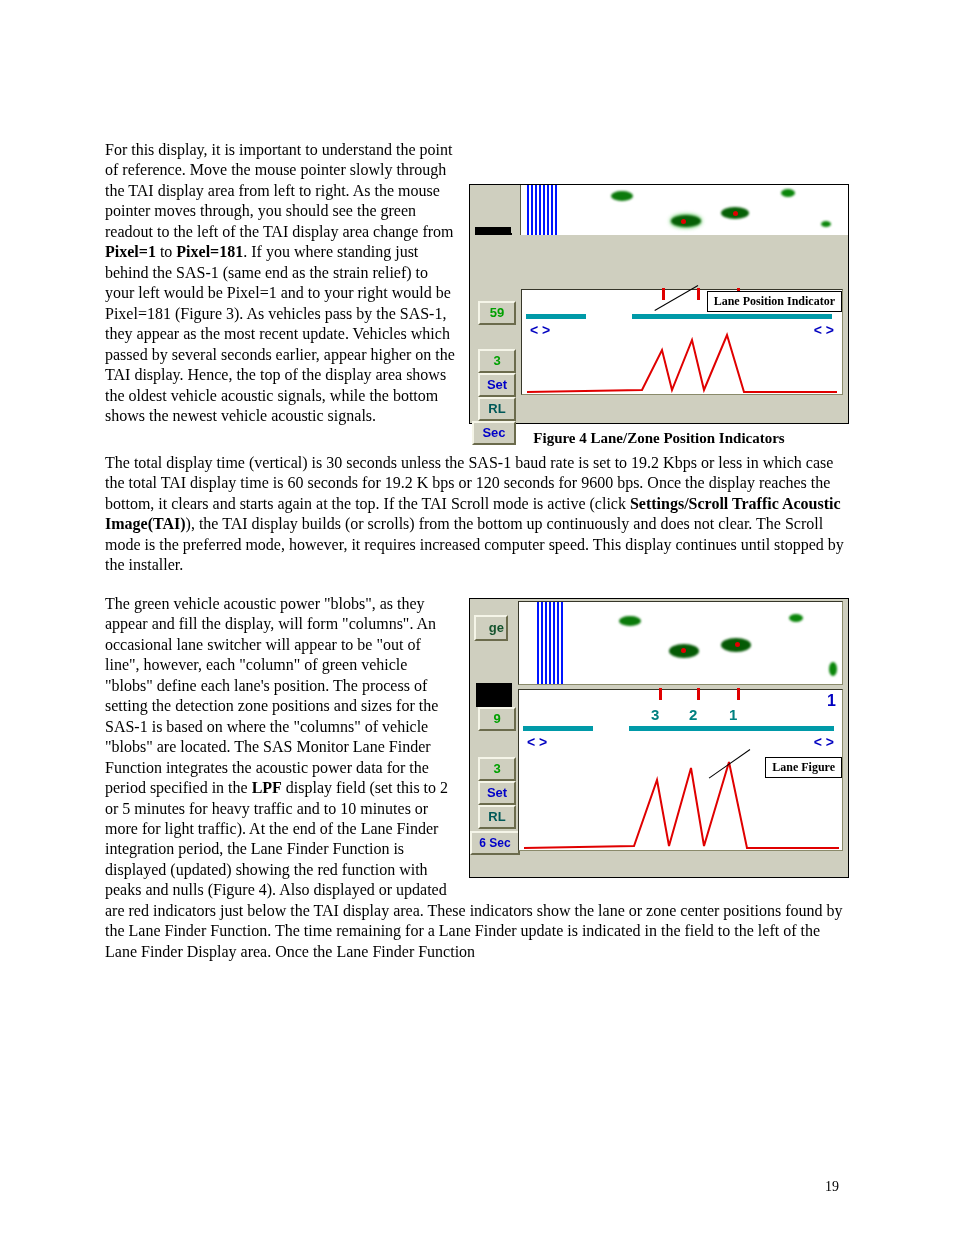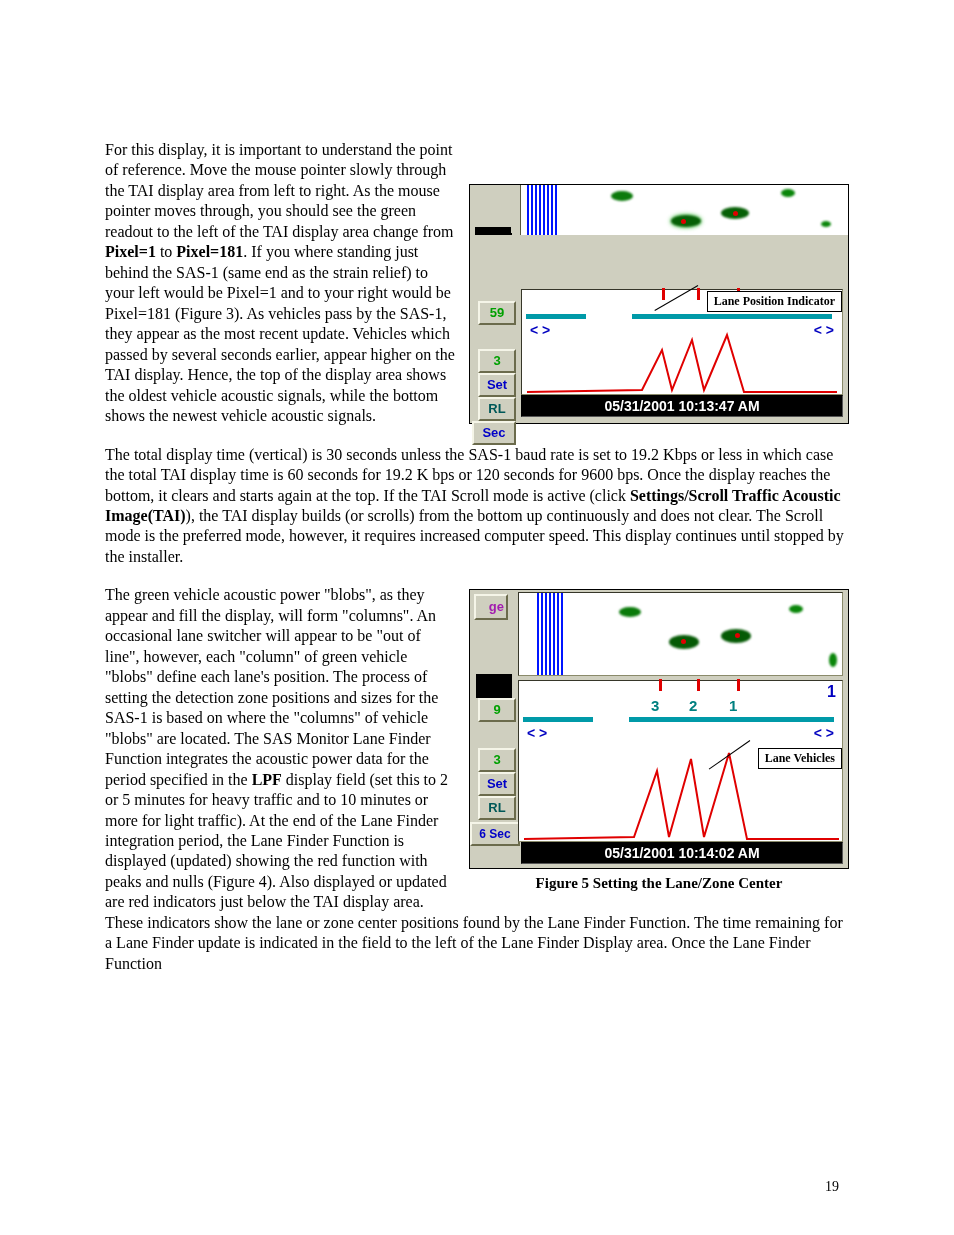--- a/index.html
+++ b/index.html
@@ -258,44 +258,44 @@
             <div class="teal-bar" style="left:110px; width:200px; top:24px;"></div>
 
             <div class="arrows" style="left:8px; top:32px;">&lt; &gt;</div>
             <div class="arrows" style="right:8px; top:32px;">&lt; &gt;</div>
 
             <svg class="red-peaks" style="left:0; top:0;" width="320" height="110" viewBox="0 0 320 110">
               <path d="M5,102 L120,100 L140,60 L150,100 L170,50 L182,100 L205,45 L222,102 L315,102"></path>
             </svg>
           </div>
 
-          <div class="status-strip">05/31/2001 10:13:47 AM</div>
         </div>
 
         <div class="callout-box" style="right:6px; top:106px;">Lane Position Indicator</div>
         <div class="callout-line" style="right:150px; top:100px; width:50px; transform:rotate(-30deg); transform-origin:right center;"></div>
       </div>
+      <div class="fig-caption">Figure 4 Lane/Zone Position Indicators</div>
     </div>
   </div>
 
   <p>
     <span>For this display, it is important to understand the point of reference.  Move the mouse pointer slowly through the TAI display area from left to right.  As the mouse pointer moves through, you should see the green readout to the left of the TAI display area change from </span><span class="bold">Pixel=1</span><span> to </span><span class="bold">Pixel=181</span><span>.  If you where standing just behind the SAS-1 (same end as the strain relief) to your left would be Pixel=1 and to your right would be Pixel=181 (Figure 3).   As vehicles pass by the SAS-1, they appear as the most recent update.  Vehicles which passed by several seconds earlier, appear higher on the TAI display.  Hence, the top of the display area shows the oldest vehicle acoustic signals, while the bottom shows the newest vehicle acoustic signals.</span>
   </p>
 
   <div class="clear"></div>
 
   <p>
     <span>The total display time (vertical) is 30 seconds unless the SAS-1 baud rate is set to 19.2 Kbps or less in which case the total TAI display time is 60 seconds for 19.2 K bps or 120 seconds for 9600 bps.   Once the display reaches the bottom, it clears and starts again at the top.  If the TAI Scroll mode is active (click </span><span class="bold">Settings/Scroll Traffic Acoustic Image(TAI)</span><span>), the TAI display builds (or scrolls) from the bottom up continuously and does not clear. The Scroll mode is the preferred mode, however, it requires increased computer speed.   This display continues until stopped by the installer.</span>
   </p>
 
   <div class="float-block" style="margin-top:4px;">
     <div class="figure-outer">
       <div class="figure-img" style="height:280px;">
 
-        <div style="position:absolute; left:4px; top:4px; width:28px; height:22px; border-top:2px solid #f5f5e8; border-left:2px solid #f5f5e8; border-right:2px solid #6b6b4c; border-bottom:2px solid #6b6b4c; background:#cfcfbf; font-family:Arial; font-weight:bold; font-size:13px; color:#a21caf; text-align:right; padding-right:2px; line-height:22px;">ge</div>
+        <div style="position:absolute; left:4px; top:16px; width:28px; height:22px; border-top:2px solid #f5f5e8; border-left:2px solid #f5f5e8; border-right:2px solid #6b6b4c; border-bottom:2px solid #6b6b4c; background:#cfcfbf; font-family:Arial; font-weight:bold; font-size:13px; color:#14532d; text-align:right; padding-right:2px; line-height:22px;">ge</div>
 
         <div style="position:absolute; left:6px; top:84px; width:36px; height:24px; background:#000;"></div>
 
         <div style="position:absolute; left:48px; right:5px; top:2px; height:82px; background:#fff; border:1px inset #8a8a6a; overflow:hidden;">
           <div class="stripe" style="left:18px; height:82px;"></div>
             <div class="stripe" style="left:22px; height:82px;"></div>
           <div class="stripe" style="left:26px; height:82px;"></div>
             <div class="stripe" style="left:30px; height:82px;"></div>
           <div class="stripe" style="left:34px; height:82px;"></div>
             <div class="stripe" style="left:38px; height:82px;"></div>
@@ -331,26 +331,24 @@
           <div class="teal-bar" style="left:4px; width:70px; top:36px;"></div>
           <div class="teal-bar" style="left:110px; width:205px; top:36px;"></div>
 
           <div class="arrows" style="left:8px; top:44px;">&lt; &gt;</div>
           <div class="arrows" style="right:8px; top:44px;">&lt; &gt;</div>
 
           <svg class="red-peaks" style="left:0; top:0;" width="325" height="165" viewBox="0 0 325 165">
             <path d="M5,158 L115,156 L138,90 L150,156 L172,78 L185,156 L210,72 L228,158 L320,158"></path>
           </svg>
         </div>
-        <div class="status-strip">05/31/2001 10:14:02 AM</div>
-
-        <div class="callout-box" style="right:6px; top:158px;">Lane Vehicles</div>
+
+        <div class="callout-box" style="right:6px; top:158px;">Lane Figure</div>
         <div class="callout-line" style="right:98px; top:150px; width:50px; transform:rotate(-35deg); transform-origin:right center;"></div>
       </div>
-      <div class="fig-caption">Figure 5 Setting the Lane/Zone Center</div>
     </div>
   </div>
 
   <p>
     <span>The green vehicle acoustic power "blobs", as they appear and fill the display, will form "columns".  An occasional lane switcher will appear to be "out of line", however, each "column" of green vehicle "blobs" define each lane's position.  The process of setting the detection zone positions and sizes for the SAS-1 is based on where the "columns" of vehicle "blobs" are located.  The SAS Monitor Lane Finder Function integrates the acoustic power data for the period specified in the </span><span class="bold">LPF</span><span> display field (set this to 2 or 5 minutes for heavy traffic and to 10 minutes or more for light traffic).  At the end of the Lane Finder integration period, the Lane Finder Function is displayed (updated) showing the red function with peaks and nulls (Figure 4).  Also displayed or updated are red indicators just below the TAI display area.  These indicators show the lane or zone center positions found by the Lane Finder Function.   The time remaining for a Lane Finder update is indicated in the field to the left of the Lane Finder Display area.  Once the Lane Finder Function</span>
   </p>
 
   <div class="clear"></div>
 
   <div class="page-num">19</div>

